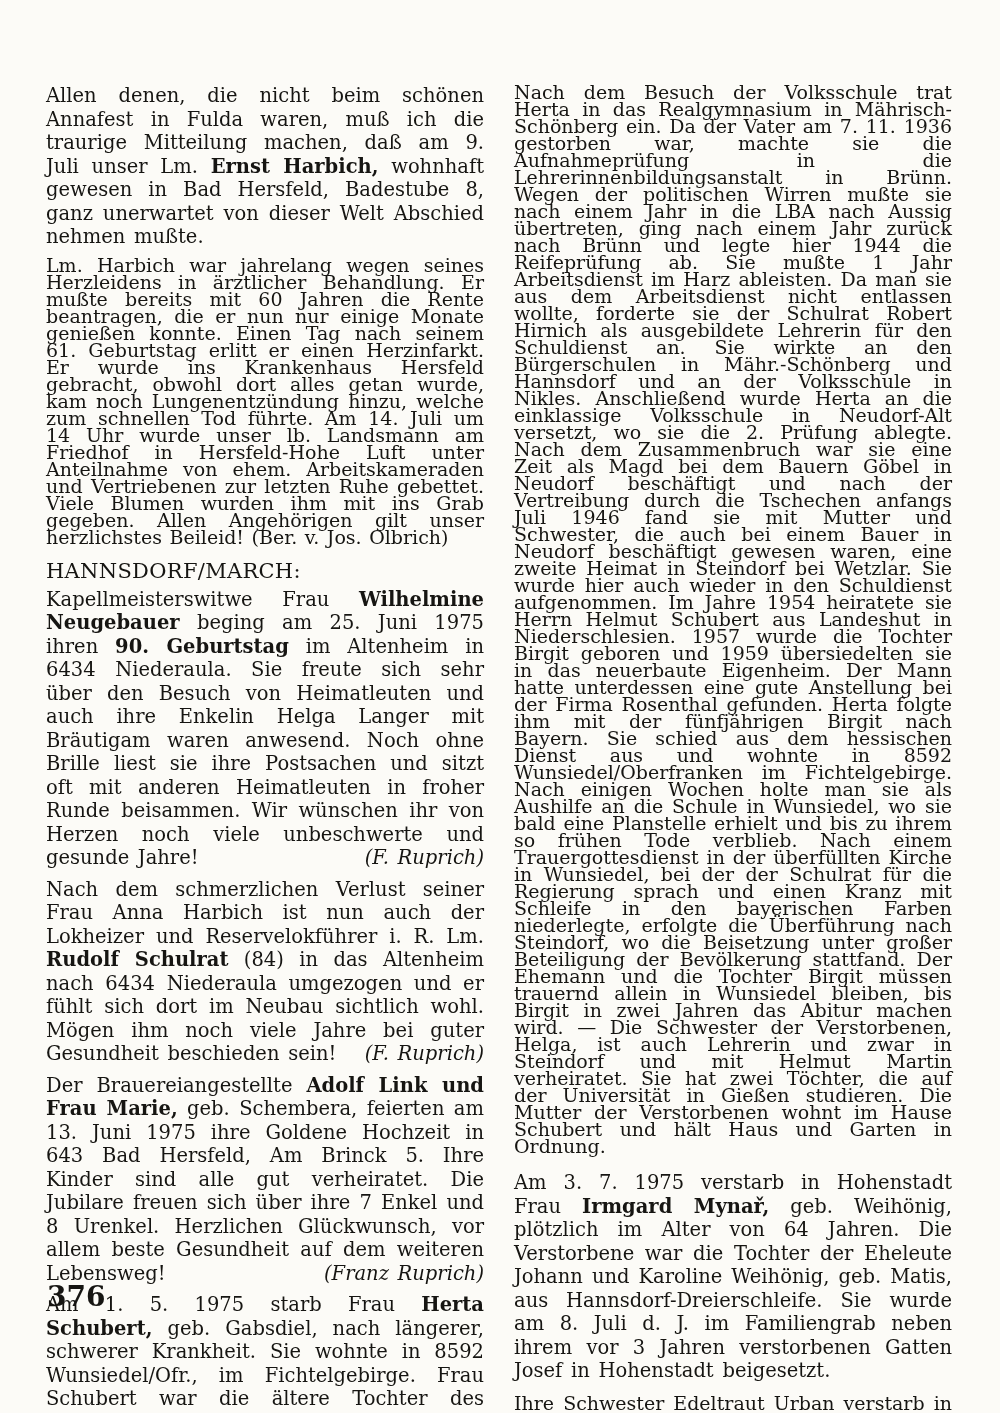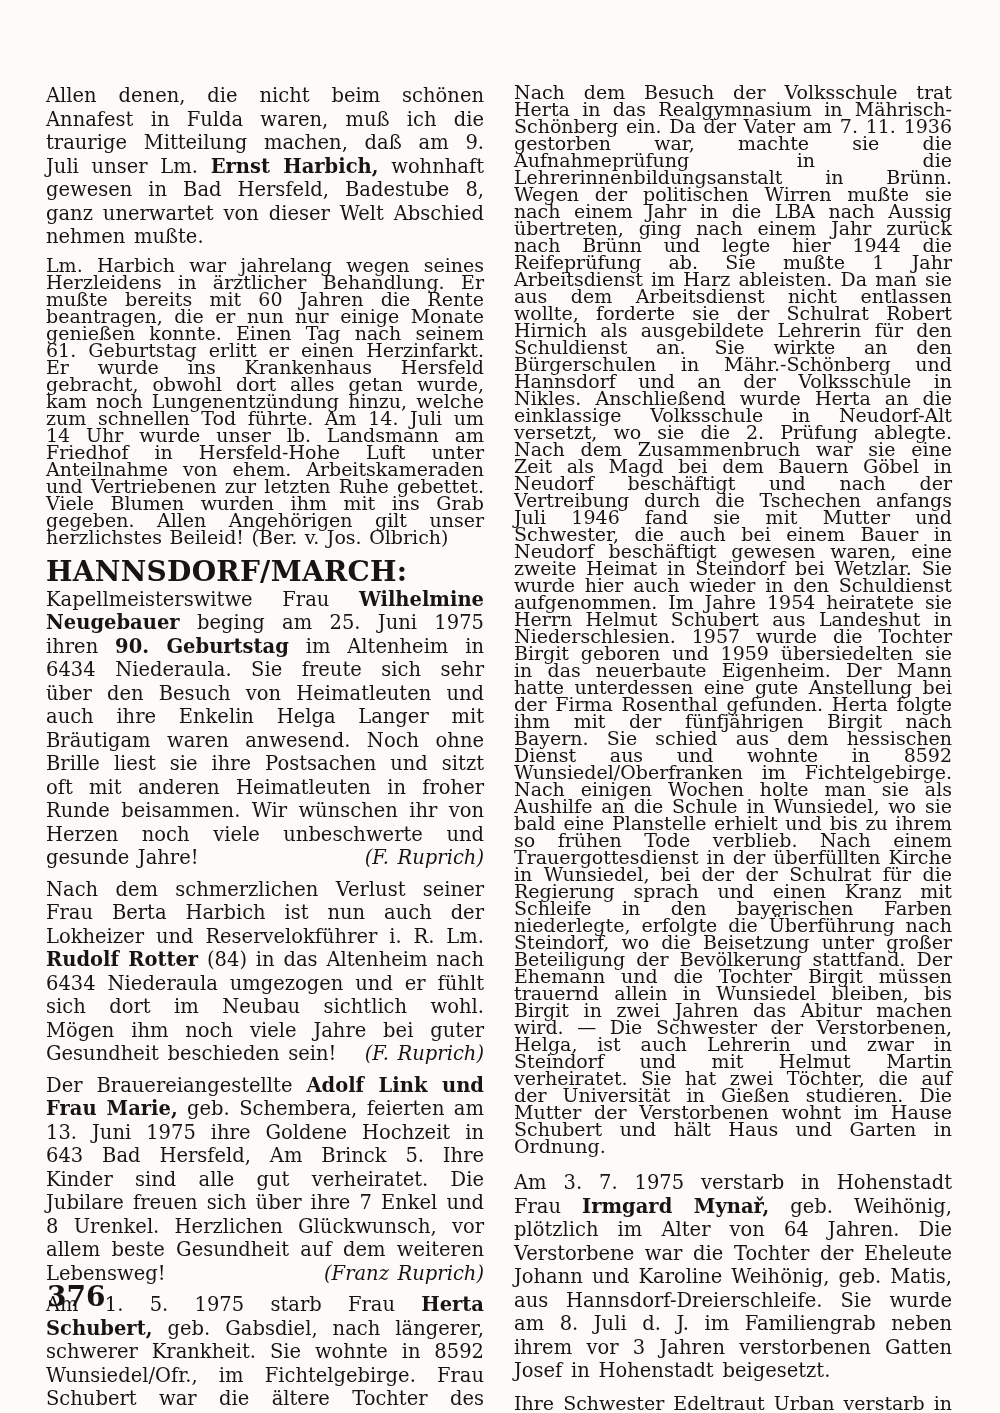--- a/index.html
+++ b/index.html
@@ -26,23 +26,23 @@
     margin: 0 0 8px 0;
   }
   .small-text {
     font-size: 19px;
     line-height: 17px;
     text-align: justify;
     word-spacing: 1.5px;
     margin: 0 0 13px 0;
   }
   .section-heading {
-    font-size: 28px;
+    font-size: 21px;
     line-height: 25px;
-    font-weight: bold;
+    font-weight: normal;
     letter-spacing: 0.3px;
     margin: 6px 0 4px 0;
   }
   b { font-weight: bold; }
   .sig { float: right; font-style: italic; }
   .page-number {
     position: absolute;
     left: 47px;
     top: 1280px;
     font-size: 28px;
@@ -58,21 +58,21 @@
     <div class="column">
 
       <p class="body-text"><span>Allen denen, die nicht beim schönen Annafest in Fulda waren, muß ich die traurige Mitteilung machen, daß am 9. Juli unser Lm. </span><b>Ernst Harbich,</b><span> wohnhaft gewesen in Bad Hersfeld, Badestube 8, ganz unerwartet von dieser Welt Abschied nehmen mußte.</span></p>
 
       <p class="small-text"><span>Lm. Harbich war jahrelang wegen seines Herzleidens in ärztlicher Behandlung. Er mußte bereits mit 60 Jahren die Rente beantragen, die er nun nur einige Monate genießen konnte. Einen Tag nach seinem 61. Geburtstag erlitt er einen Herzinfarkt. Er wurde ins Krankenhaus Hersfeld gebracht, obwohl dort alles getan wurde, kam noch Lungenentzündung hinzu, welche zum schnellen Tod führte. Am 14. Juli um 14 Uhr wurde unser lb. Landsmann am Friedhof in Hersfeld-Hohe Luft unter Anteilnahme von ehem. Arbeitskameraden und Vertriebenen zur letzten Ruhe gebettet. Viele Blumen wurden ihm mit ins Grab gegeben. Allen Angehörigen gilt unser herzlichstes Beileid! </span> <span>(Ber. v. Jos. Olbrich)</span></p>
 
       <h2 class="section-heading">HANNSDORF/MARCH:</h2>
 
       <p class="body-text"><span>Kapellmeisterswitwe Frau </span><b>Wilhelmine Neugebauer</b><span> beging am 25. Juni 1975 ihren </span><b>90. Geburtstag</b><span> im Altenheim in 6434 Niederaula. Sie freute sich sehr über den Besuch von Heimatleuten und auch ihre Enkelin Helga Langer mit Bräutigam waren anwesend. Noch ohne Brille liest sie ihre Postsachen und sitzt oft mit anderen Heimatleuten in froher Runde beisammen. Wir wünschen ihr von Herzen noch viele unbeschwerte und gesunde Jahre!</span> <span class="sig">(F. Ruprich)</span></p>
 
-      <p class="body-text"><span>Nach dem schmerzlichen Verlust seiner Frau Berta Harbich ist nun auch der Lokheizer und Reservelokführer i. R. Lm. </span><b>Rudolf Rotter</b><span> (84) in das Altenheim nach 6434 Niederaula umgezogen und er fühlt sich dort im Neubau sichtlich wohl. Mögen ihm noch viele Jahre bei guter Gesundheit beschieden sein!</span> <span class="sig">(F. Ruprich)</span></p>
+      <p class="body-text"><span>Nach dem schmerzlichen Verlust seiner Frau Anna Harbich ist nun auch der Lokheizer und Reservelokführer i. R. Lm. </span><b>Rudolf Schulrat</b><span> (84) in das Altenheim nach 6434 Niederaula umgezogen und er fühlt sich dort im Neubau sichtlich wohl. Mögen ihm noch viele Jahre bei guter Gesundheit beschieden sein!</span> <span class="sig">(F. Ruprich)</span></p>
 
       <p class="body-text"><span>Der Brauereiangestellte </span><b>Adolf Link und Frau Marie,</b><span> geb. Schembera, feierten am 13. Juni 1975 ihre Goldene Hochzeit in 643 Bad Hersfeld, Am Brinck 5. Ihre Kinder sind alle gut verheiratet. Die Jubilare freuen sich über ihre 7 Enkel und 8 Urenkel. Herzlichen Glückwunsch, vor allem beste Gesundheit auf dem weiteren Lebensweg!</span> <span class="sig">(Franz Ruprich)</span></p>
 
       <p class="body-text"><span>Am 1. 5. 1975 starb Frau </span><b>Herta Schubert,</b><span> geb. Gabsdiel, nach längerer, schwerer Krankheit. Sie wohnte in 8592 Wunsiedel/Ofr., im Fichtelgebirge. Frau Schubert war die ältere Tochter des Lehrerehepaares Gustav und Paula Gabsdiel und wurde am</span></p>
 
     </div>
 
     <div class="column">
 
 

